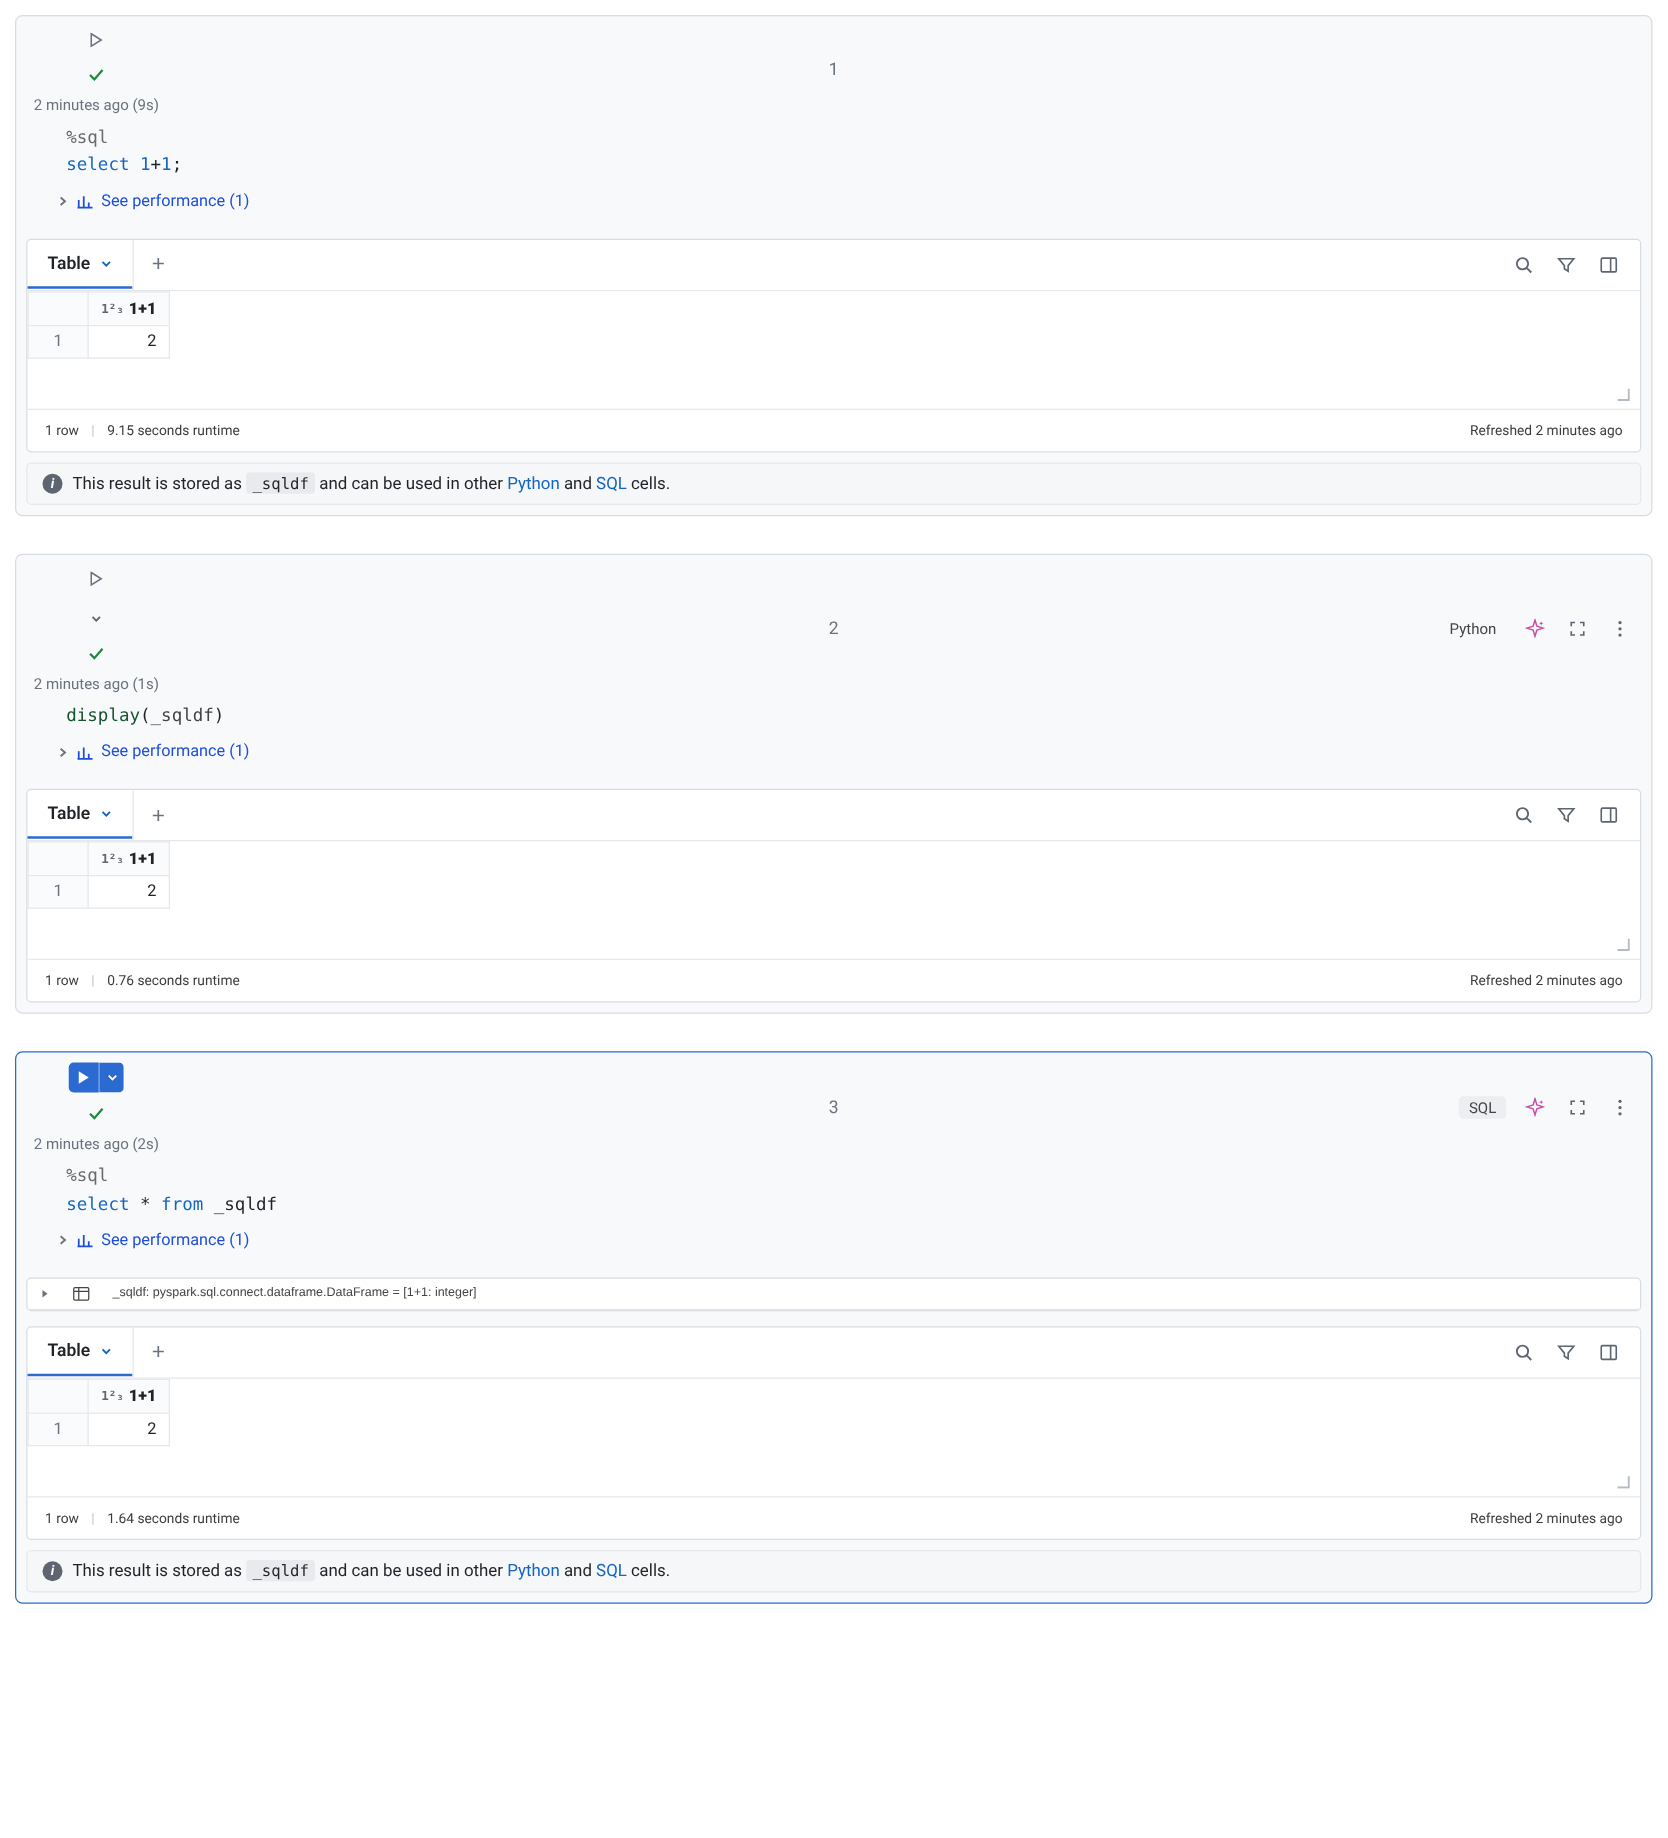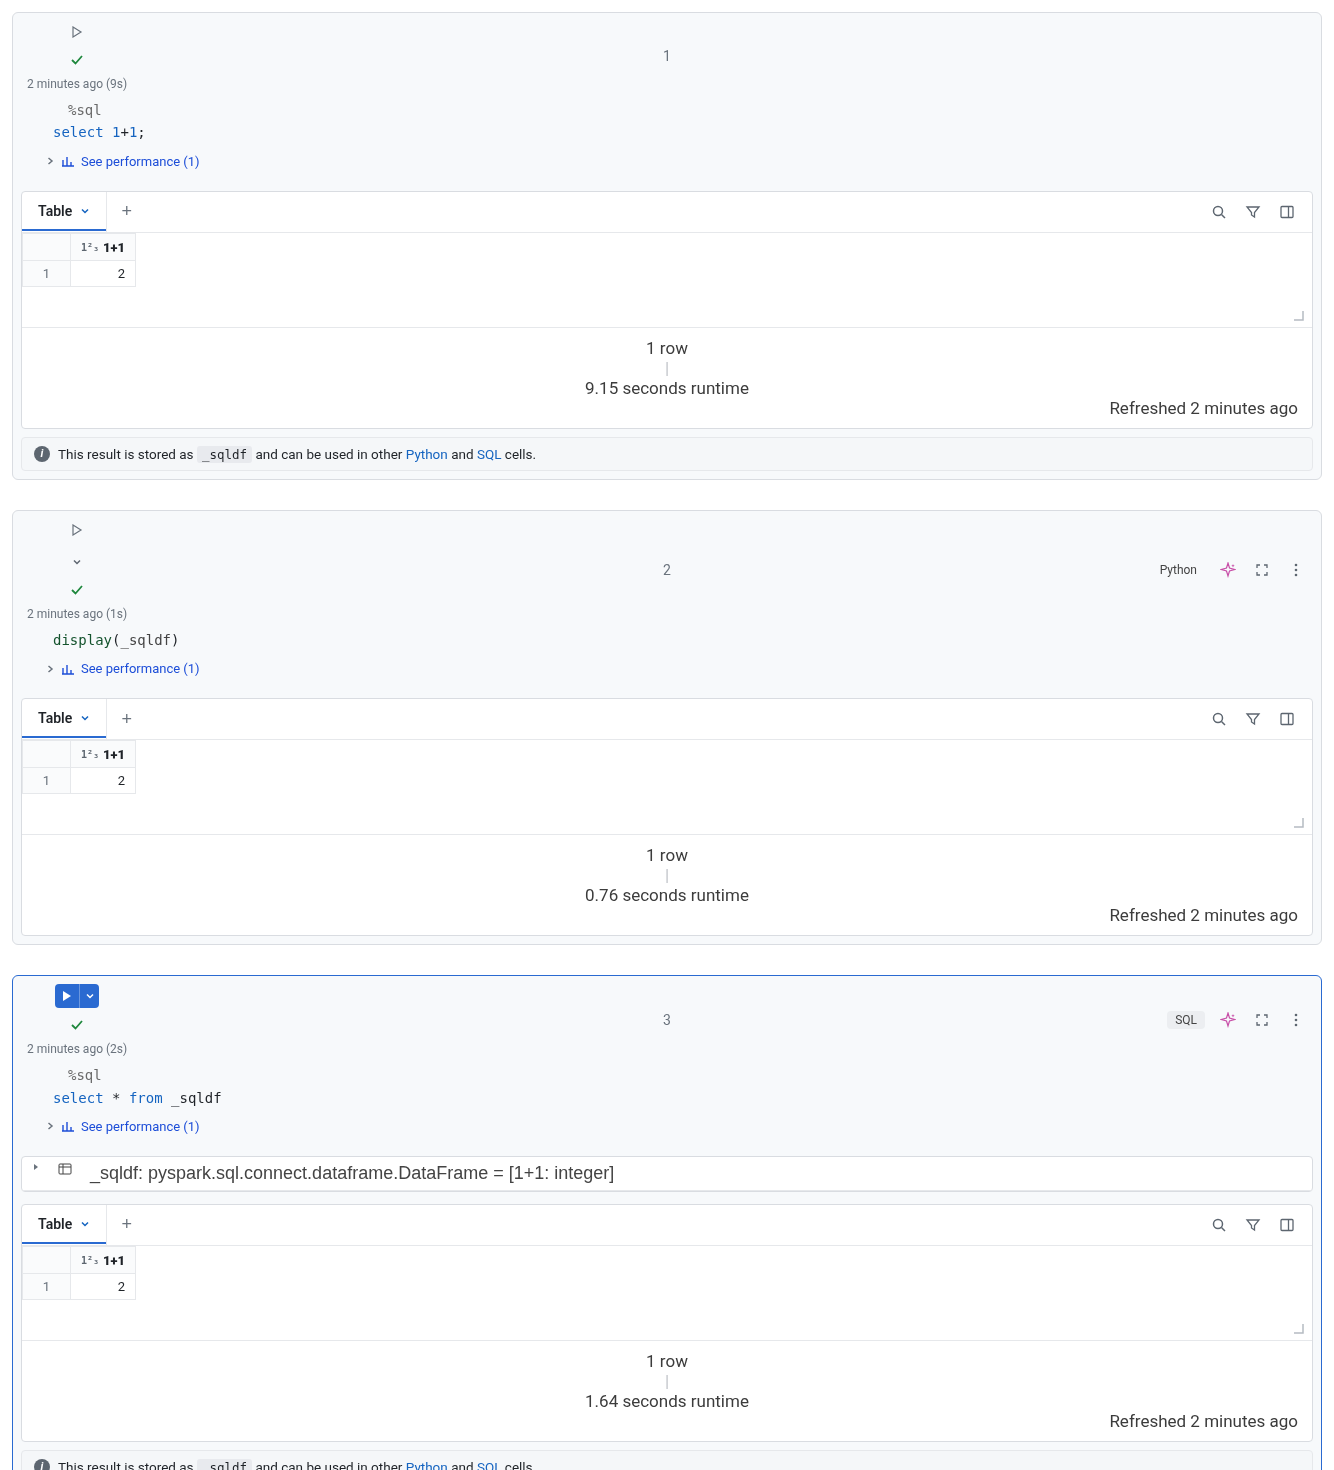--- a/index.html
+++ b/index.html
@@ -93,21 +93,21 @@
     color:#5d6670;
   }
   .sparkle { color:#c84fa8; }
   .code-area {
     padding: 4px 16px 6px 40px;
     font-family: "SF Mono", "Menlo", "Consolas", monospace;
     font-size: 14px;
     line-height: 1.6;
     white-space: pre;
   }
-  .code-area .cmd { color:#6a6a6a;margin-left:15px; }
+  .code-area .cmd { color:#6a6a6a; }
   .code-area .kw { color:#1564c0; }
   .code-area .num { color:#1564c0; }
   .code-area .fn { color:#14532d;margin-top:40px; }
   .code-area .id { color:#444; }
   .perf-row {
     padding: 4px 16px 10px 32px;
     display:flex;
     align-items:center;
     gap:6px;
     font-size:13px;
@@ -116,23 +116,24 @@
   .perf-link { color:#1d4ed8; cursor:pointer; display:flex; align-items:center; gap:6px;}
   .result-block {
     background:#fff;
     border:1px solid #d9dce1;
     border-radius:4px;
     margin: 12px 8px 8px 8px;
   }
   .schema-row {
     border-bottom:1px solid #e6e8eb;
     padding:6px 10px;
-    font-size:18px;
+    font-size:10px;
     color:#444;
     display:flex;
+    align-items:center;
     gap:18px;
     font-family: "SF Mono","Menlo","Consolas",monospace;
   }
   .schema-row .tri { color:#6a737d; cursor:pointer; font-size:11px;}
   .schema-row .name { font-family: -apple-system, sans-serif; }
   .result-tabs {
     display:flex;
     align-items:center;
     border-bottom:1px solid #e6e8eb;
   }
@@ -177,26 +178,25 @@
   }
   .col-head { display:inline-flex; align-items:center; gap:4px;}
   .type-icon { font-size:10px; color:#5d6670; font-family:monospace;}
   .result-space { height:40px; position:relative;}
   .resize-handle {
     position:absolute; bottom:6px; right:8px;
     color:#b5bbc2;
   }
   .result-footer {
     display:flex;
-    align-items:center;
+    align-items:flex-start;
     padding:10px 14px;
-    font-size:17px;
+    font-size:11px;
     color:#3c3c3c;
     border-top:1px solid #e6e8eb;
-    flex-direction:column;
   }
   .result-footer .sep { color:#c0c4c9; margin:0 10px;}
   .result-footer .right { margin-left:auto; color:#3c3c3c;}
   .info-banner {
     margin: 0 8px 8px 8px;
     background:#f5f7f9;
     border:1px solid #e6e8eb;
     border-radius:4px;
     padding:8px 12px;
     display:flex;align-items:center;gap:8px;

